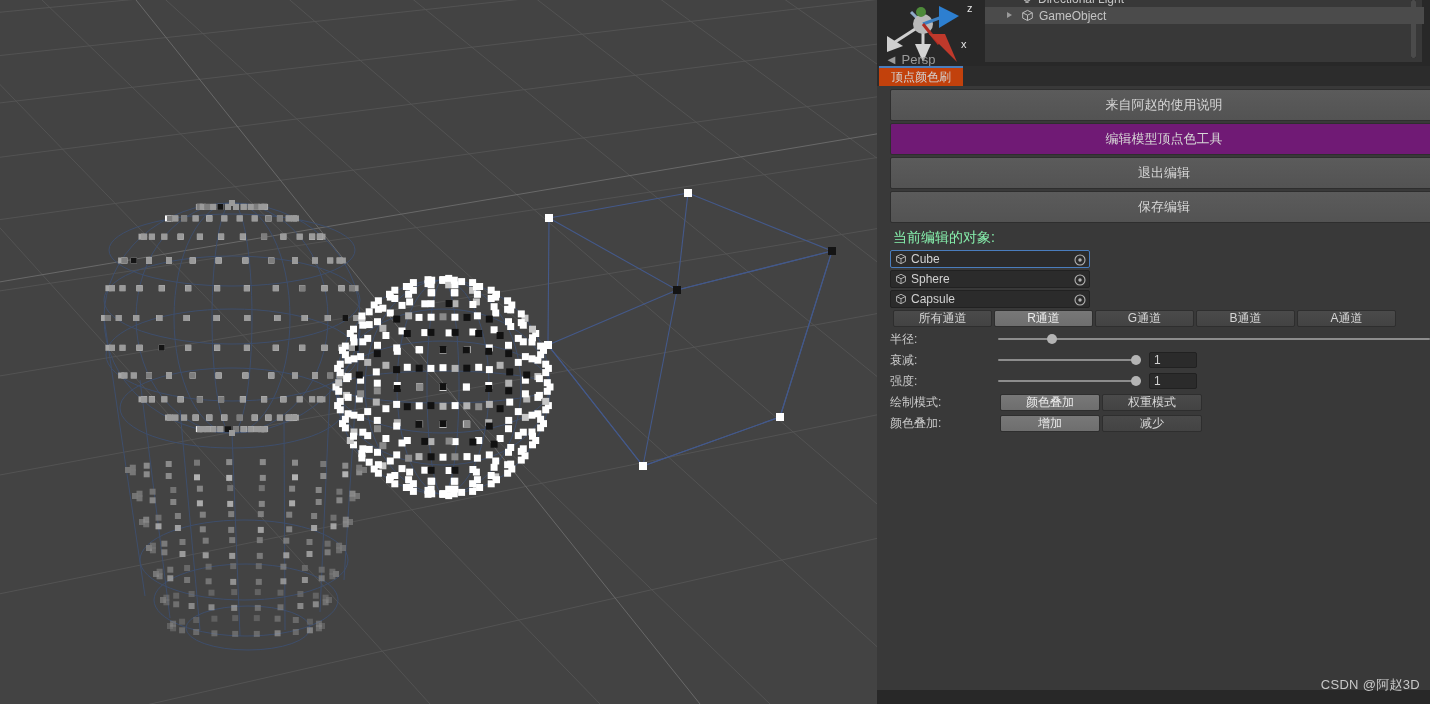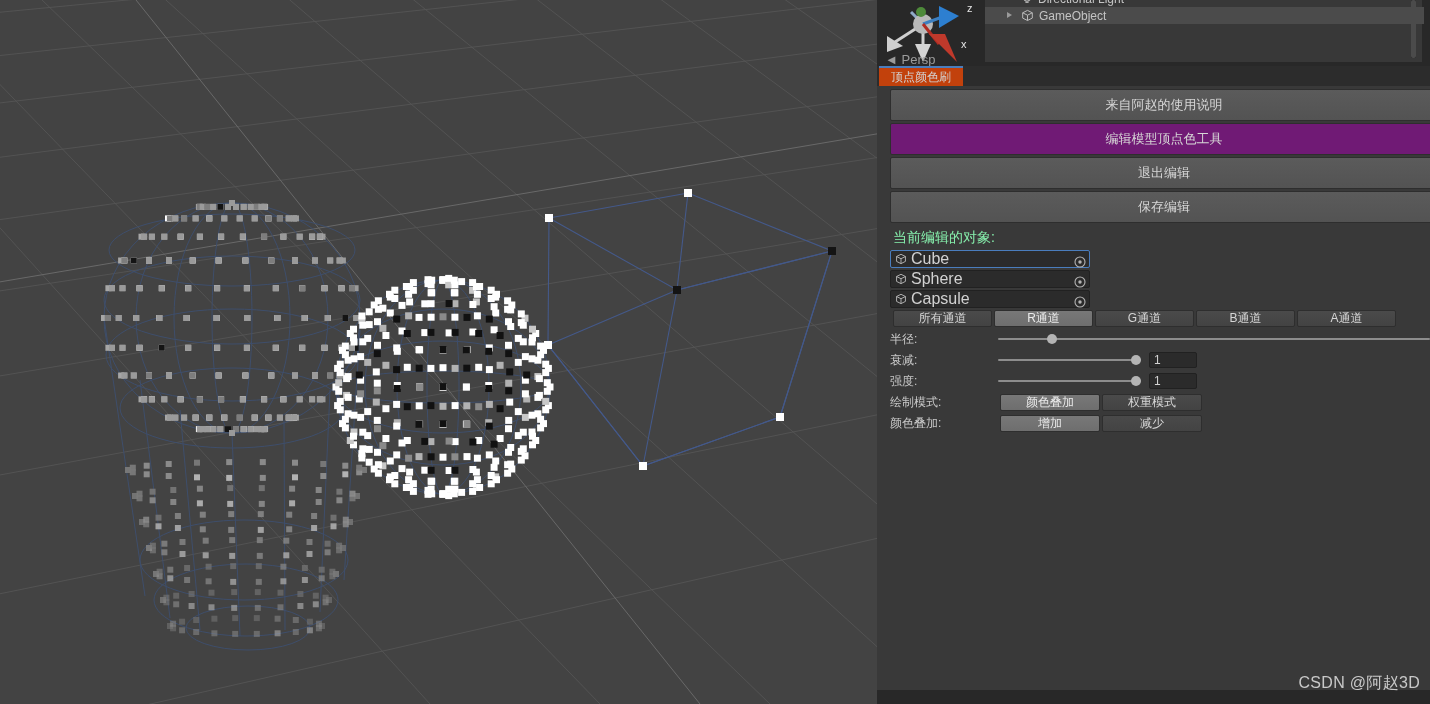--- a/index.html
+++ b/index.html
@@ -94,21 +94,21 @@
 
   .section-label {
     font-size: 14px; color: #86efac; margin: 6px 0 3px 3px;
   }
 
   
   .objfield {
     position: relative; width: 200px; height: 18px; margin-bottom: 2px;
     background: #2b2b2b; border: 1px solid #212121; border-radius: 2px;
     display: flex; align-items: center; padding-left: 4px;
-    font-size: 16px; color: #d2d2d2;
+    font-size: 12px; color: #d2d2d2;
   }
   .objfield.focus { border: 1px solid #4a7dbd; }
   .objfield .cube-ico { margin-right: 4px; display: inline-flex; }
   .objfield .picker {
     position: absolute; right: 3px; top: 3px; width: 12px; height: 12px;
   }
 
   
   .row { display: flex; align-items: center; height: 20px; margin-bottom: 1px; }
   .row-label {
@@ -145,21 +145,21 @@
   }
   .numfield {
     height: 16px; background: #2b2b2b; border: 1px solid #212121;
     border-radius: 2px; color: #d2d2d2; font-size: 12px;
     display: flex; align-items: center; padding-left: 4px;
     overflow: hidden; white-space: nowrap;
   }
 
   #watermark {
     position: absolute; right: 10px; bottom: 10px;
-    font-size: 16px; color: #c9c9c9; letter-spacing: .3px;
+    font-size: 13px; color: #c9c9c9; letter-spacing: .3px;
   }
 </style>
 </head>
 <body>
 
 <div id="root">
 
   <div id="scene">
     <svg width="877" height="704">
       <defs>

